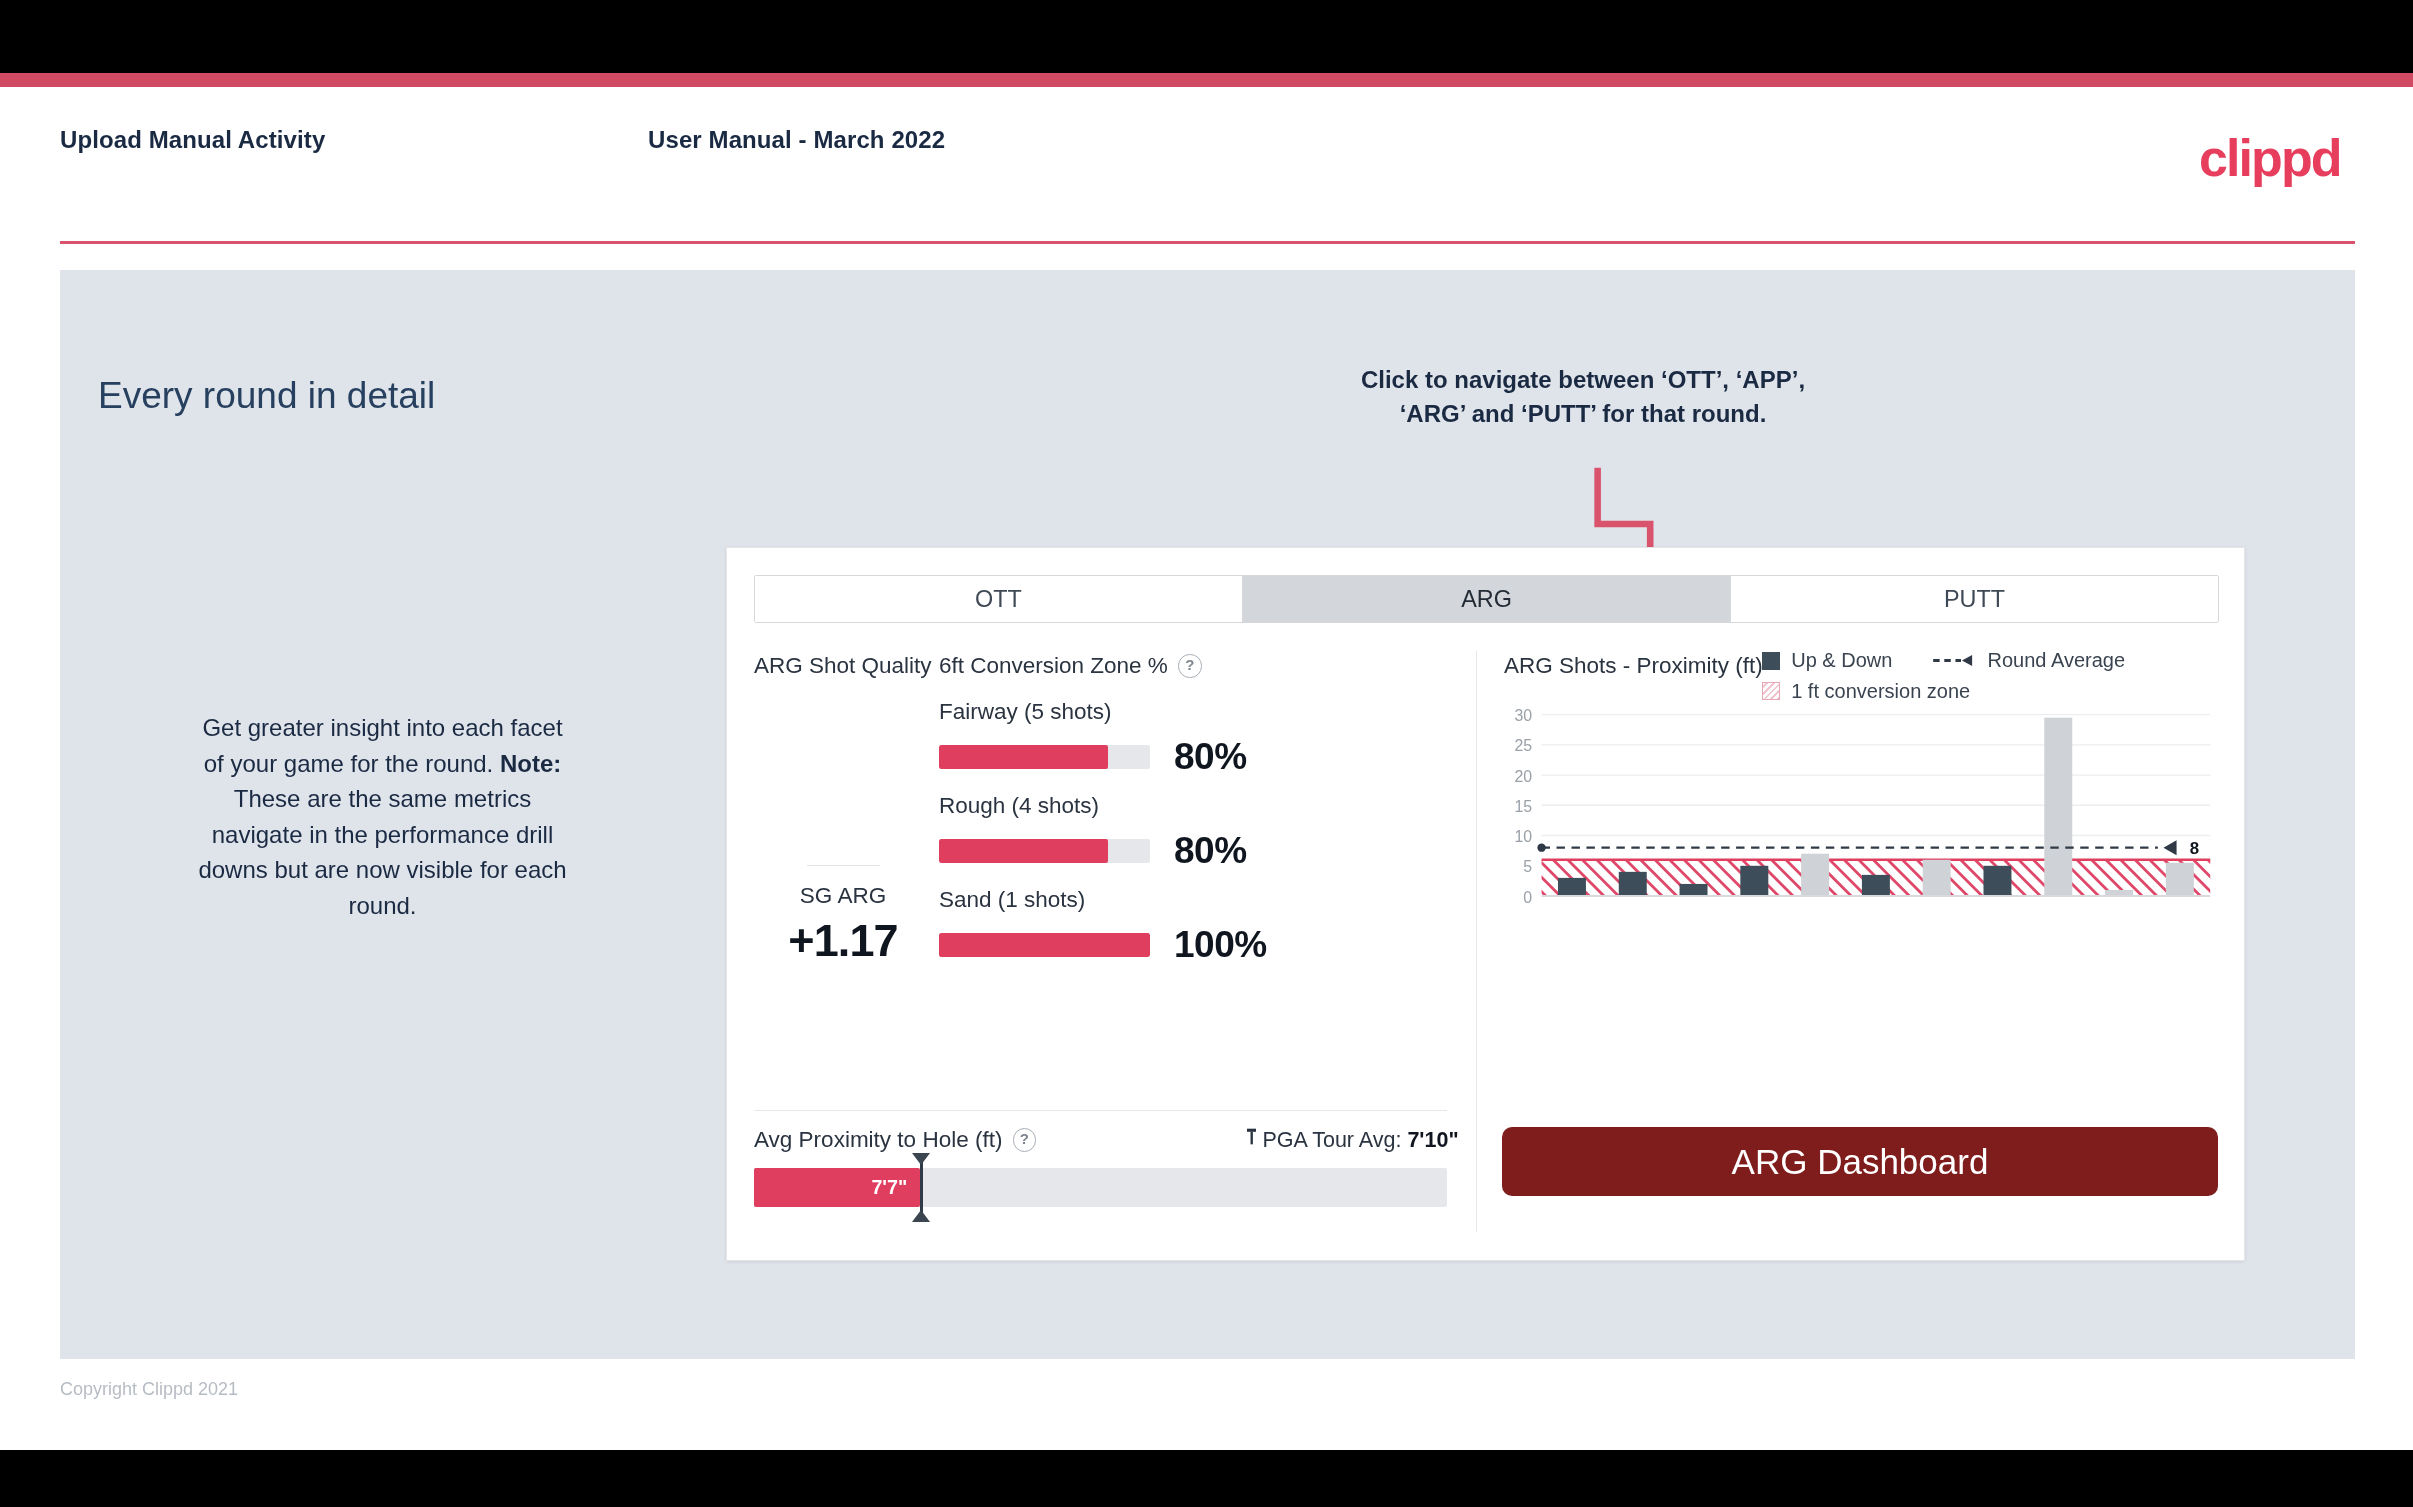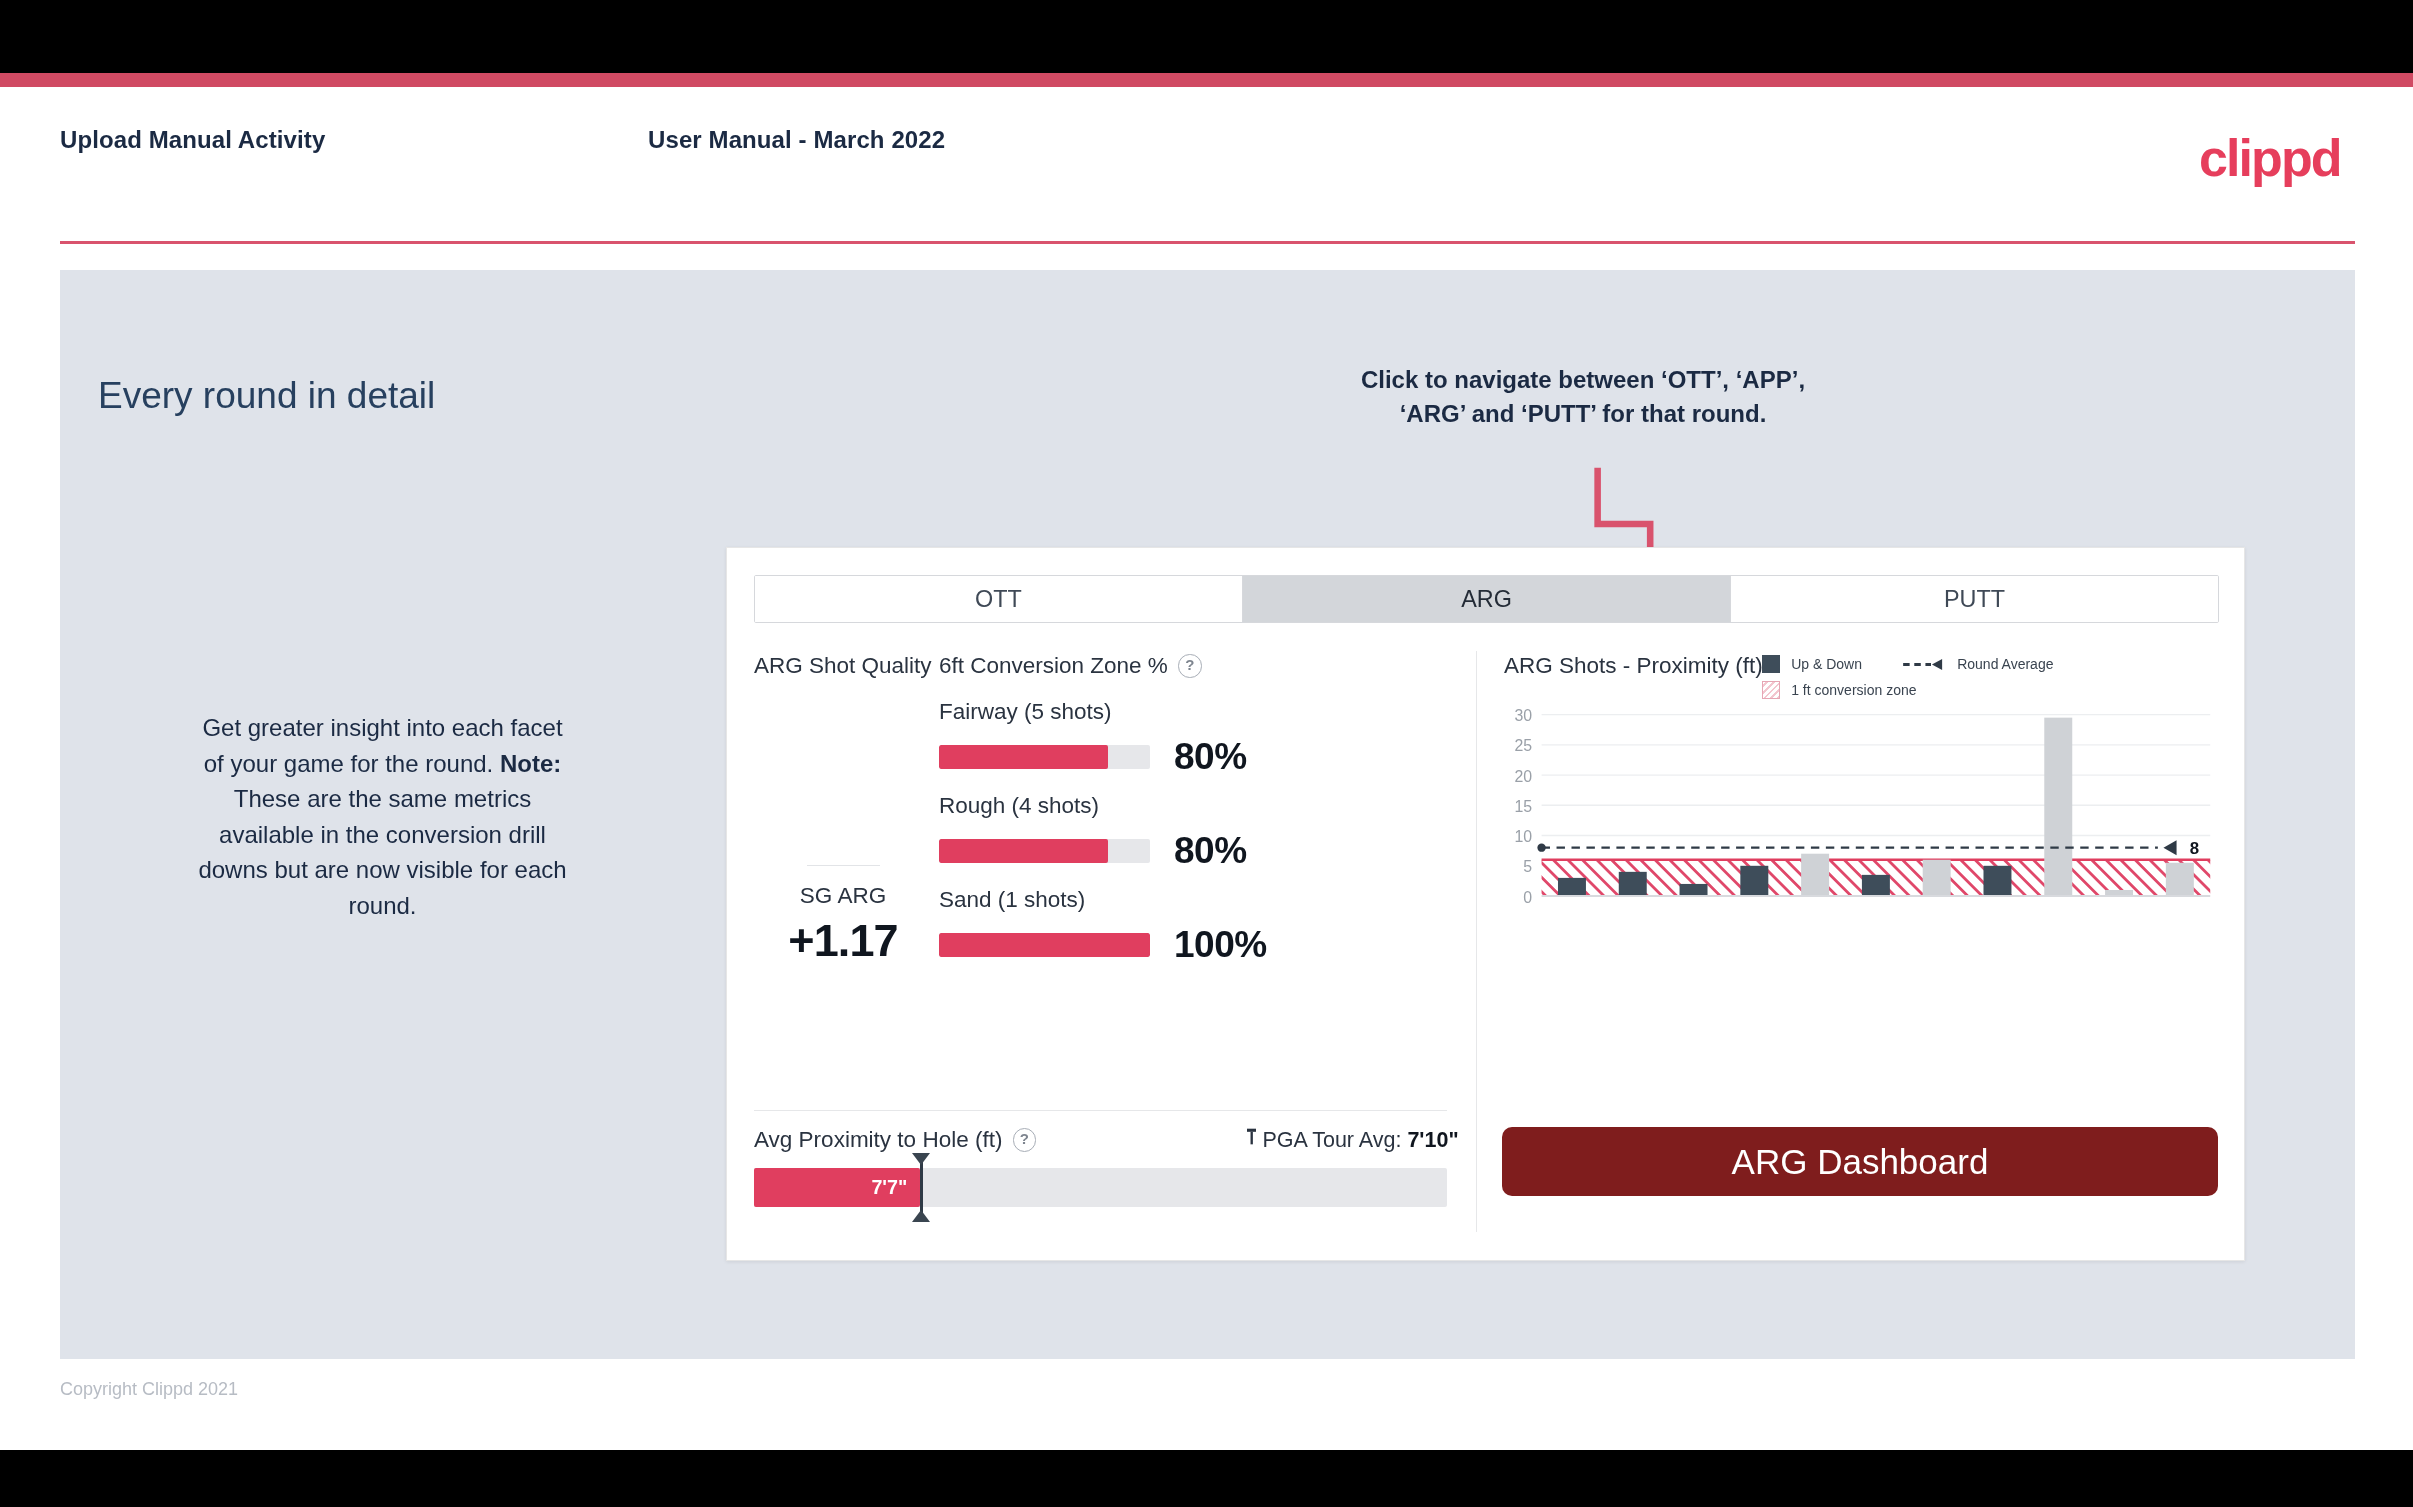--- a/index.html
+++ b/index.html
@@ -159,21 +159,21 @@
   .prox-marker { position: absolute; top: -13px; width: 2.8px; height: 66px; background: #2f3a46; }
   .prox-tri-up, .prox-tri-dn {
     position: absolute; width: 0; height: 0;
     border-left: 9.4px solid transparent; border-right: 9.4px solid transparent;
   }
   .prox-tri-up { border-top: 12px solid #3a4550; top: -15px; }
   .prox-tri-dn { border-bottom: 12px solid #3a4550; top: 42px; }
 
   
   .sec-prox-title { position: absolute; left: 777px; top: 105px; font-size: 22.5px; color: #2a3340; }
-  .legend { position: absolute; left: 1035px; top: 107px; font-size: 14px; color: #3a4450; }
+  .legend { position: absolute; left: 1035px; top: 101px; font-size: 20px; color: #3a4450; }
   .lg-row { display: flex; align-items: center; gap: 41px; margin-bottom: 7.5px; }
   .lg-item { display: flex; align-items: center; gap: 11.2px; }
   .sw-solid { width: 18px; height: 18px; background: #3e4d5a; }
   .sw-hatch {
     width: 18px; height: 18px; border: 0.9px solid #e6a6b4;
     background: repeating-linear-gradient(-45deg, #f3c6cf 0 1.9px, #fff 1.9px 4.7px);
   }
 
   .chart { position: absolute; left: 775px; top: 161px; width: 716px; height: 202px; }
   .chart svg { display: block; }
@@ -209,21 +209,21 @@
     <span>Click to navigate between ‘OTT’, ‘APP’,</span><br>
     <span>‘ARG’ and ‘PUTT’ for that round.</span>
   </div>
 
   <svg class="arrow-svg" width="122" height="122" viewBox="0 0 130 130">
     <path d="M6 4 L6 64 L62 64 L62 100" stroke="#d9536d" stroke-width="7" fill="none"></path>
     <path d="M62 122 L50 96 L74 96 Z" fill="#d9536d"></path>
   </svg>
 
   <div class="left-copy">
-    <span>Get greater insight into each facet of your game for the round. </span><b>Note:</b><span> These are the same metrics available in the conversion drill downs but are now visible for each round.</span>
+    <span>Get greater insight into each facet of your game for the round. </span><b>Note:</b><span> These are the same metrics navigate in the performance drill downs but are now visible for each round.</span>
   </div>
 
   <div class="copyright">Copyright Clippd 2021</div>
 
   <div class="card">
 
     <div class="tabs">
       <div class="tab">OTT</div>
       <div class="tab active">ARG</div>
       <div class="tab">PUTT</div>

